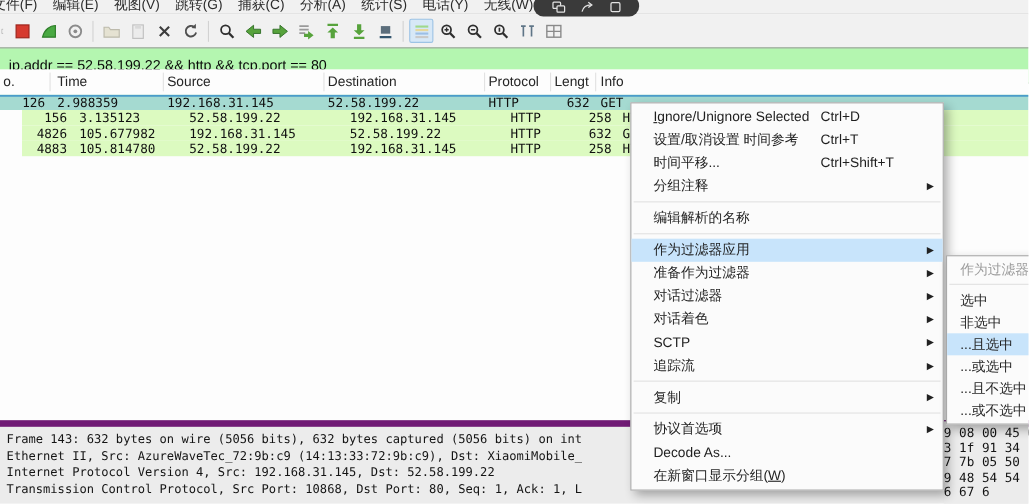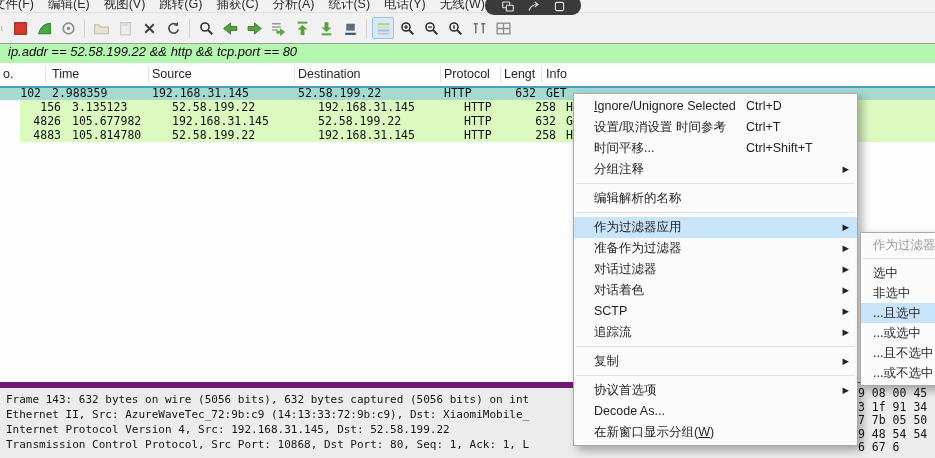--- a/index.html
+++ b/index.html
@@ -24,22 +24,22 @@
              display:flex; align-items:center; padding-left:0; }
   .tbtn { width:22px; height:22px; display:flex; align-items:center; justify-content:center;
           margin:0 1px; border-radius:2px; flex:0 0 auto; }
   .tbtn.active { background:#d7e8f7; border:1px solid #9cc3e5; }
   .tbtn.clip { width:6px; overflow:hidden; justify-content:flex-start; }
   .tsep { width:1px; height:19px; background:#d2d2d2; margin:0 4px; flex:0 0 auto; }
 
   
   .filterbar { position:absolute; left:0; top:43px; right:0; height:33px;
                background:#b4f6b0; border-top:1px solid #9d9d9d; border-bottom:1px solid #8f8f8f;
-               display:flex; align-items:flex-start; padding-left:8px;
-               font-size:13px; color:#0b0b0b;font-style:italic; }
+               display:flex; align-items:center; padding-left:8px;
+               font-size:13px; color:#0b0b0b; }
 
   
   .plist-header { position:absolute; left:0; top:63px; right:0; height:23px; background:#fdfdfd;
                   font-size:12.5px; color:#262626; }
   .plist-header .hcell { position:absolute; top:4px; white-space:nowrap; }
   .hsep { position:absolute; top:3px; width:1px; height:17px; background:#e2e2e2; }
 
   .prows { position:absolute; left:0; top:86px; right:0; height:296px; background:#fdfdfd; }
   .prow { position:absolute; left:0; right:0; height:14px;
           font-family:"DejaVu Sans Mono","Liberation Mono",monospace;
@@ -257,21 +257,21 @@
     <div class="hsep" style="left: 45px;"></div>
     <div class="hsep" style="left: 148px;"></div>
     <div class="hsep" style="left: 294px;"></div>
     <div class="hsep" style="left: 440px;"></div>
     <div class="hsep" style="left: 500px;"></div>
     <div class="hsep" style="left: 541px;"></div>
   </div>
 
 <div class="prows" id="prows">
     <div class="prow sel" style="top: 0px;">
-      <span class="pcell cNo">102</span>
+      <span class="pcell cNo">126</span>
       <span class="pcell cTime">2.988359</span>
       <span class="pcell cSrc">192.168.31.145</span>
       <span class="pcell cDst">52.58.199.22</span>
       <span class="pcell cPro">HTTP</span>
       <span class="pcell cLen">632</span>
       <span class="pcell cInfo">GET</span>
     </div>
     <div class="prow http" style="top: 14px;">
       <span class="pcell cNo">156</span>
       <span class="pcell cTime">3.135123</span>

